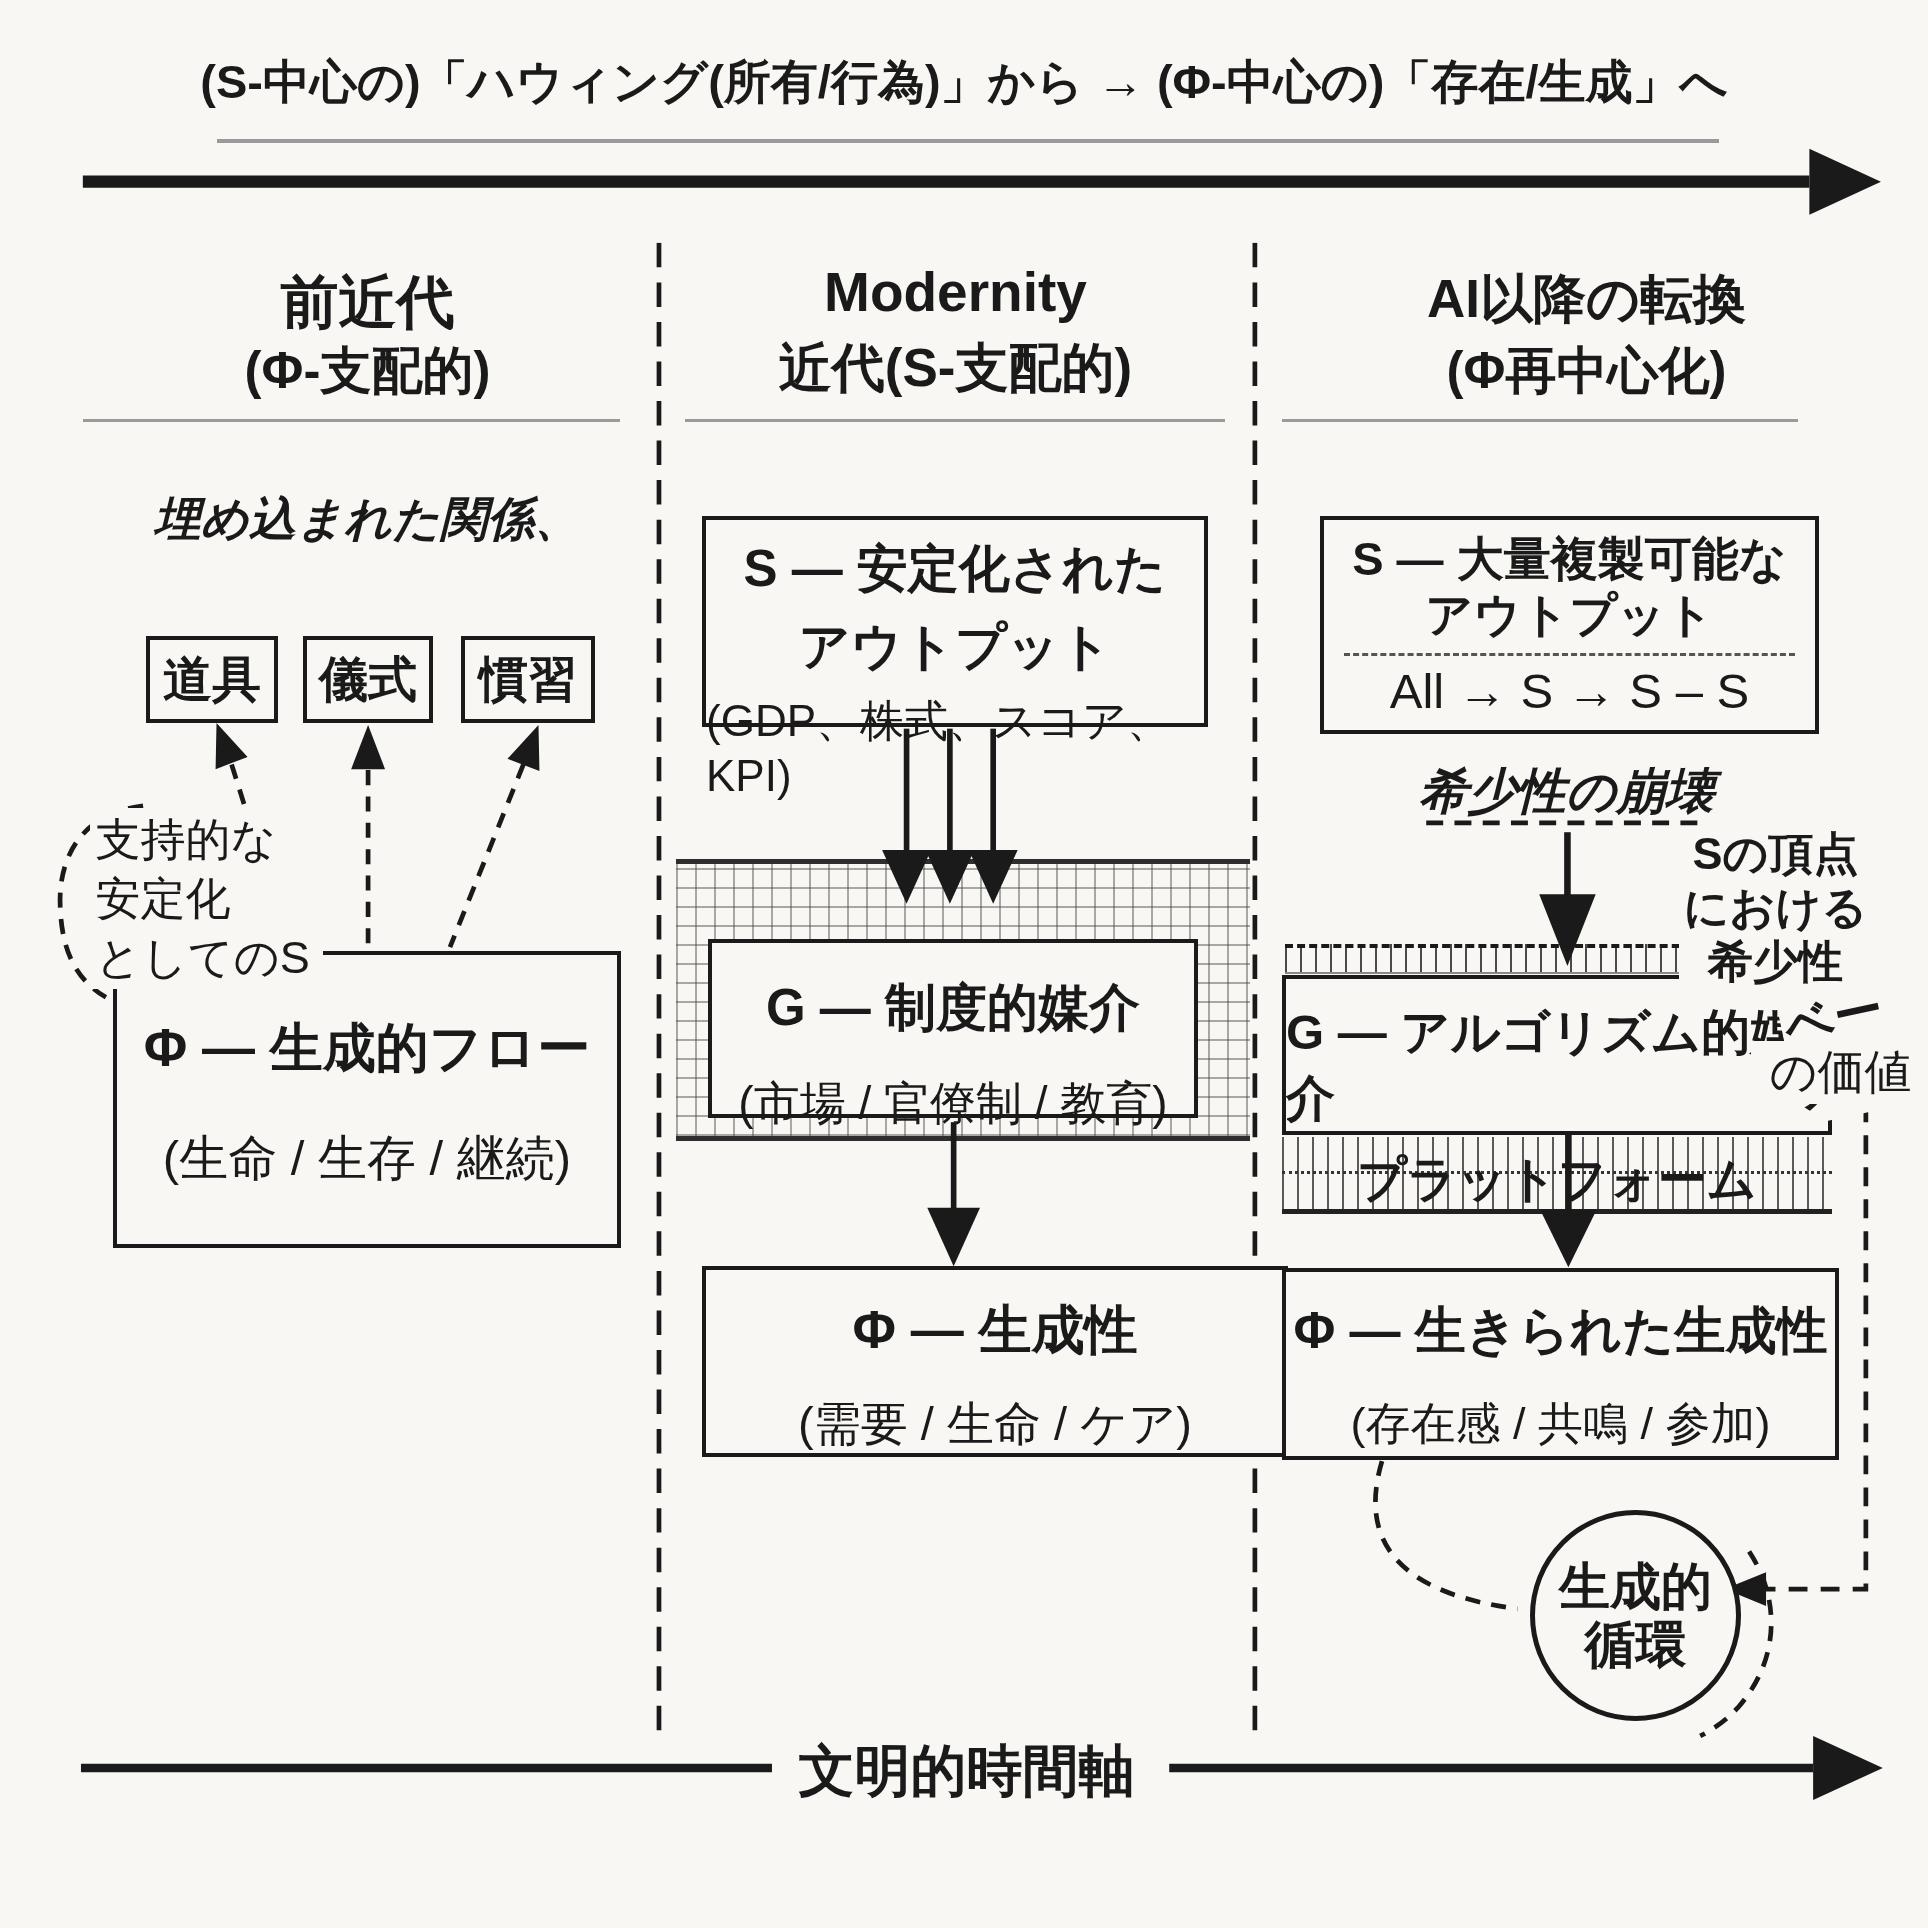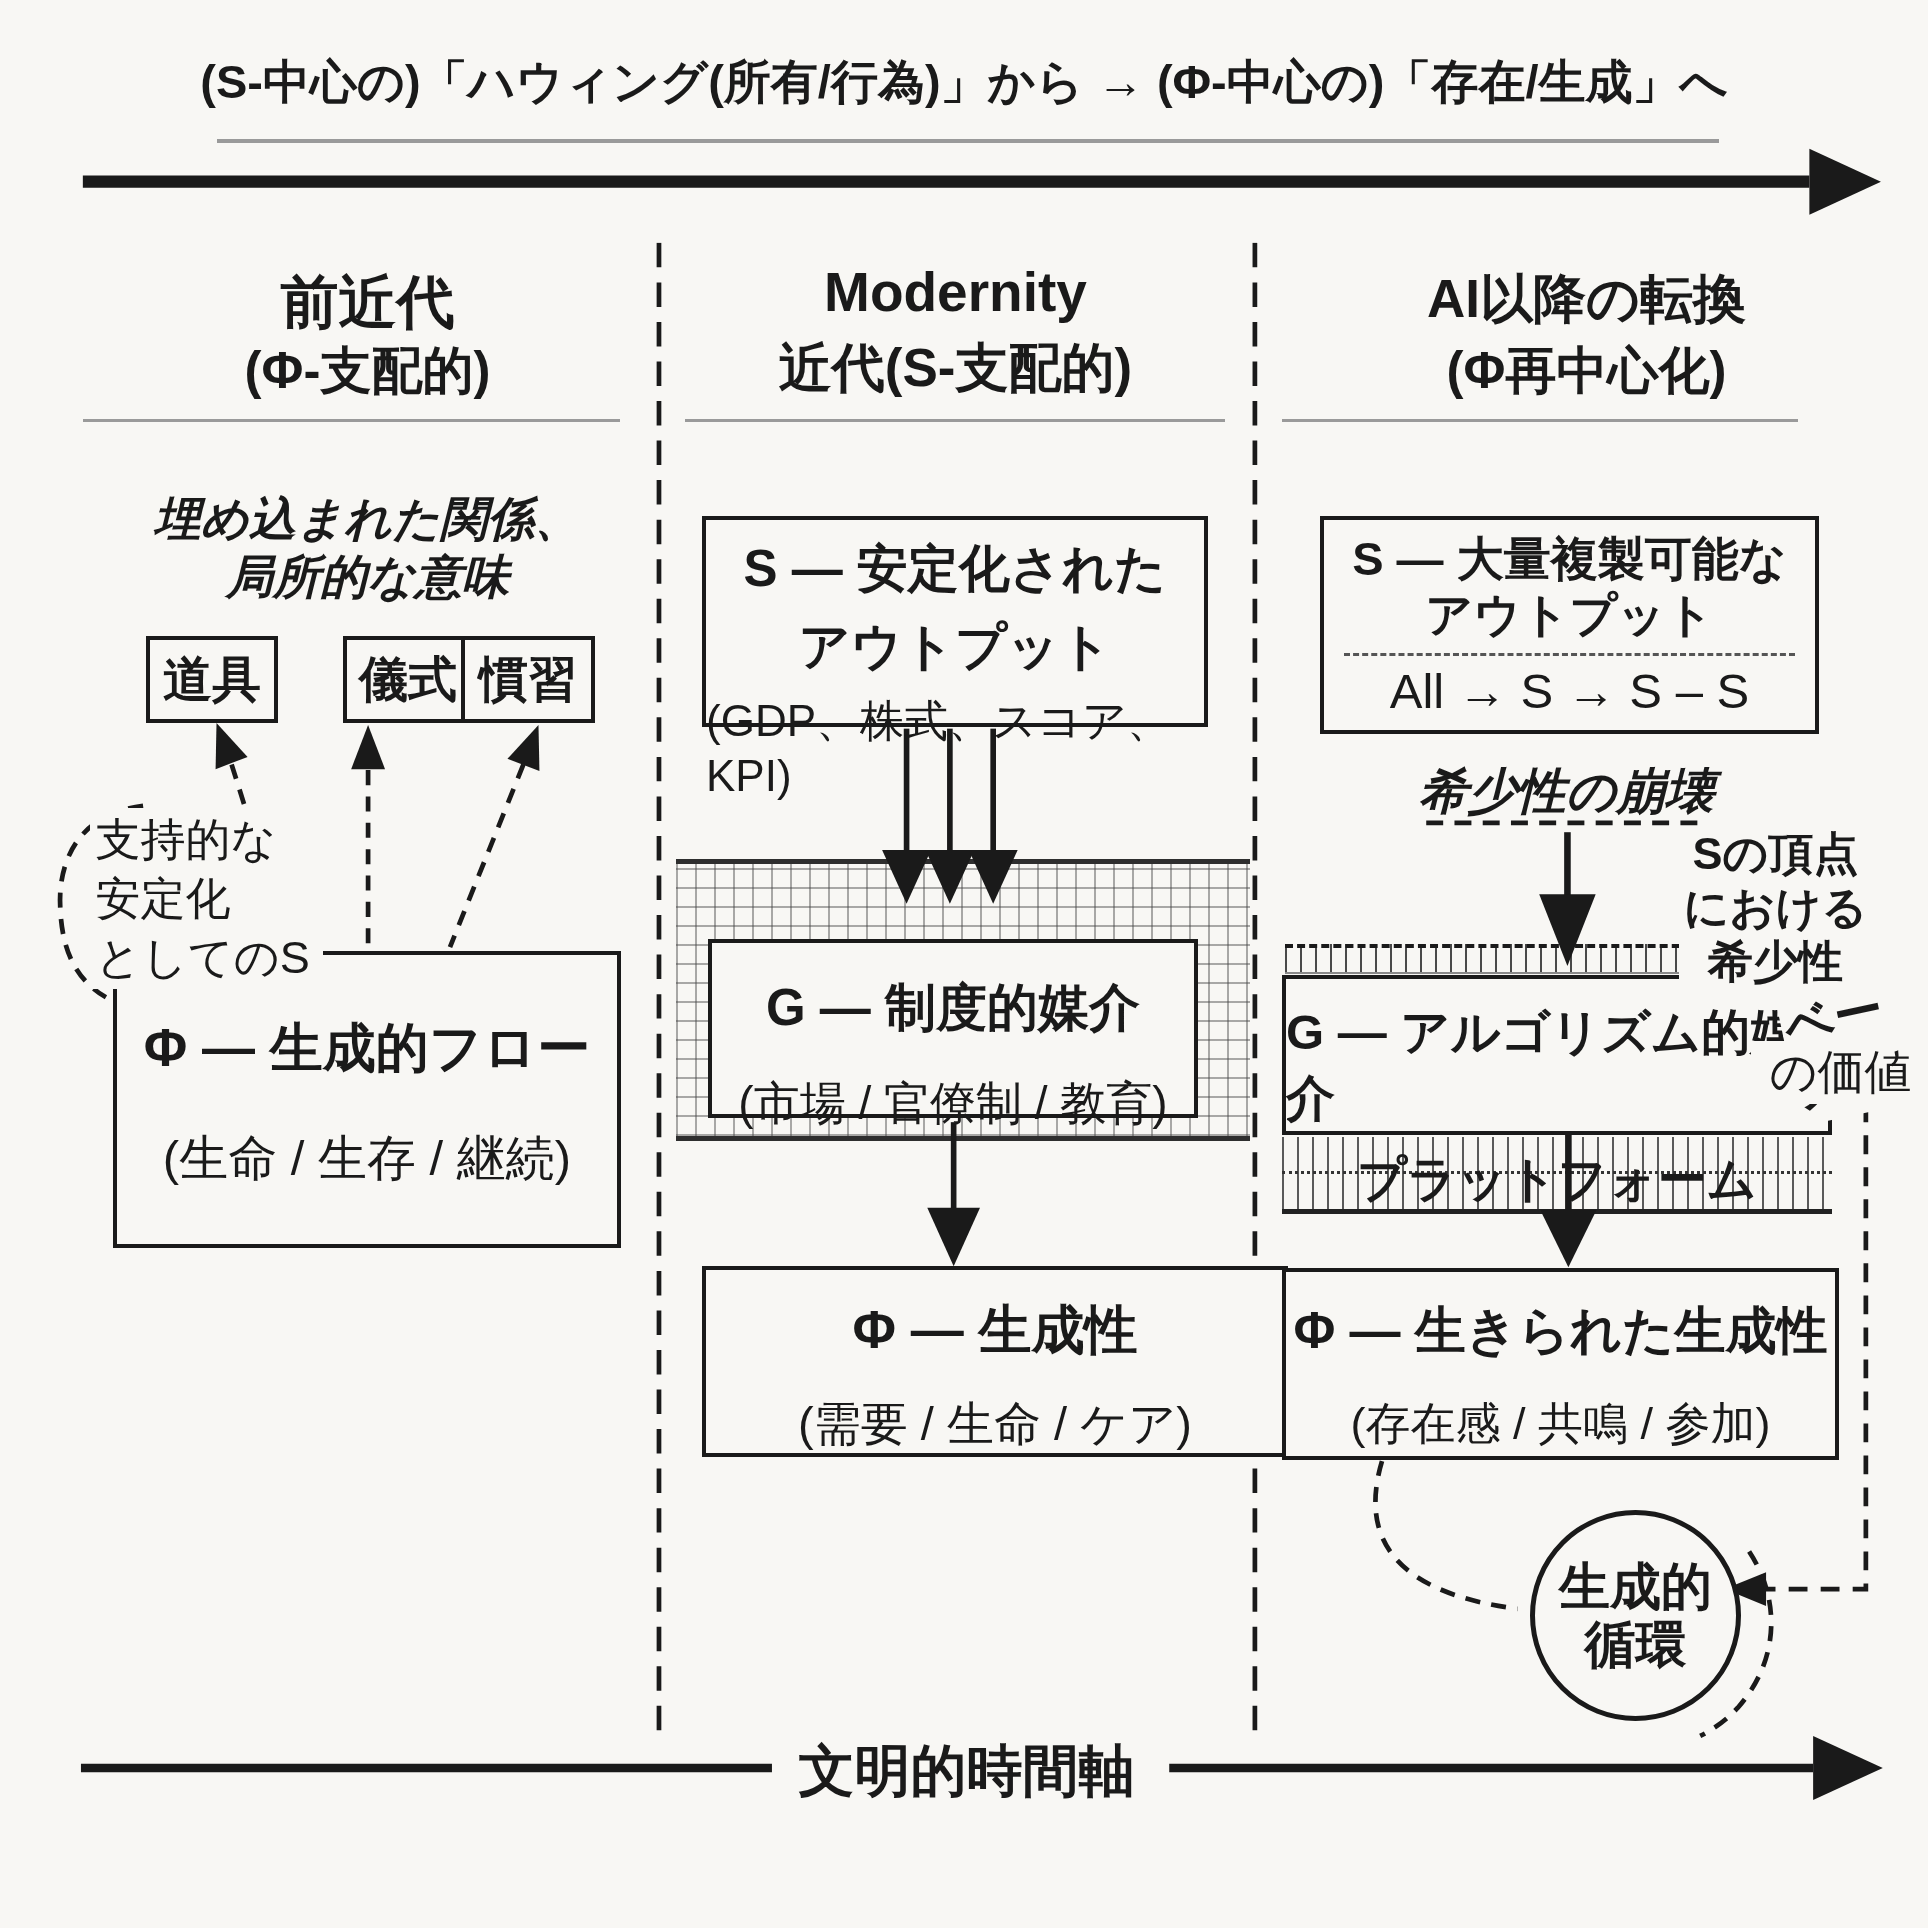--- a/index.html
+++ b/index.html
@@ -132,26 +132,25 @@
 
   <div class="abs ctr b" style="left:673px;top:260px;width:565px;font-size:55px;">Modernity</div>
   <div class="abs ctr b" style="left:673px;top:333px;width:565px;font-size:53px;">近代(S-支配的)</div>
   <div class="uline" style="left:685px;top:419px;width:540px;"></div>
 
   <div class="abs ctr b" style="left:1304px;top:264px;width:565px;font-size:53px;">AI以降の転換</div>
   <div class="abs ctr b" style="left:1304px;top:337px;width:565px;font-size:51px;">(Φ再中心化)</div>
   <div class="uline" style="left:1282px;top:419px;width:516px;"></div>
 
   <div class="abs ctr it" style="left:85px;top:488px;width:565px;font-size:47px;font-weight:600;">埋め込まれた関係、</div>
-  <div class="abs ctr it" style="left:85px;top:546px;width:565px;font-size:47px;font-weight:600;">局所的な意味</div>
 
   <div class="box" style="left:146px;top:636px;width:132px;height:87px;justify-content:center;">
     <span class="b" style="font-size:49px;">道具</span>
   </div>
-  <div class="box" style="left:303px;top:636px;width:130px;height:87px;justify-content:center;margin-left:40px;">
+  <div class="box" style="left:303px;top:636px;width:130px;height:87px;justify-content:center;">
     <span class="b" style="font-size:49px;">儀式</span>
   </div>
   <div class="box" style="left:461px;top:636px;width:134px;height:87px;justify-content:center;">
     <span class="b" style="font-size:49px;">慣習</span>
   </div>
 
   <div class="box" style="left:113px;top:951px;width:508px;height:297px;padding-top:58px;gap:41px;">
     <span class="b" style="font-size:53px;">Φ — 生成的フロー</span>
     <span style="font-size:49px;">(生命 / 生存 / 継続)</span>
   </div>

